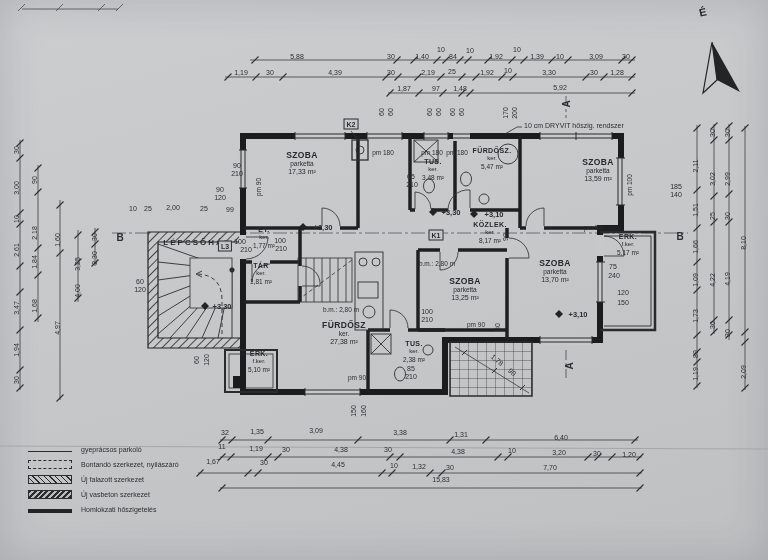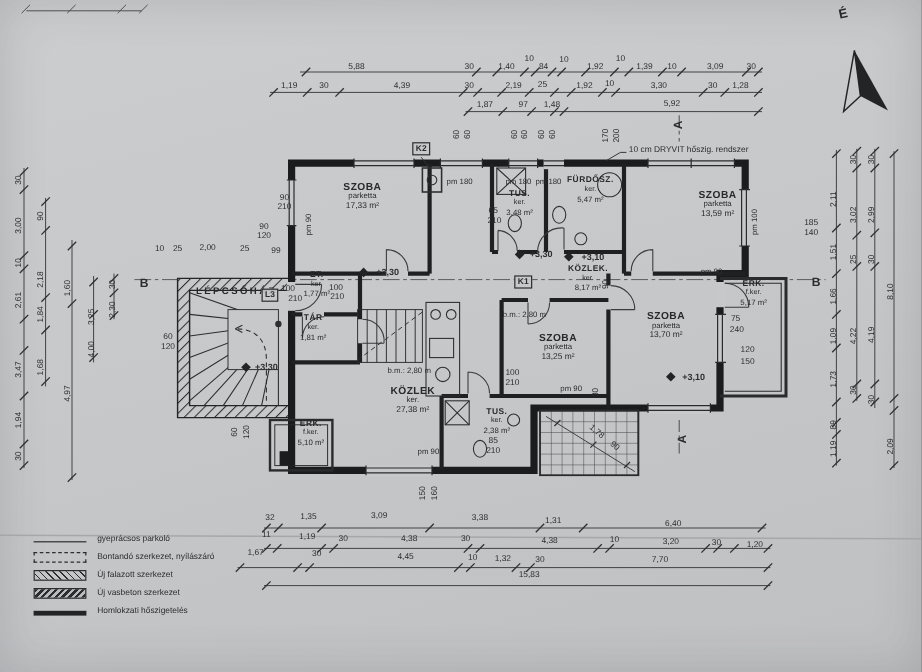--- a/index.html
+++ b/index.html
@@ -367,21 +367,21 @@
         <span class="rname">SZOBA</span>
         <span class="rsub">parketta</span>
         <span class="rarea">13,25 m²</span>
       </div>
       <div class="room " style="left: 555px; top: 258px;">
         <span class="rname">SZOBA</span>
         <span class="rsub">parketta</span>
         <span class="rarea">13,70 m²</span>
       </div>
       <div class="room " style="left: 344px; top: 320px;">
-        <span class="rname">KÖZLEK</span>
+        <span class="rname">FÜRDŐSZ</span>
         <span class="rsub">ker.</span>
         <span class="rarea">27,38 m²</span>
       </div>
       <div class="room sm" style="left: 414px; top: 340px;">
         <span class="rname">TUS.</span>
         <span class="rsub">ker.</span>
         <span class="rarea">2,38 m²</span>
       </div>
       <div class="room sm" style="left: 628px; top: 233px;">
         <span class="rname">ERK.</span>

